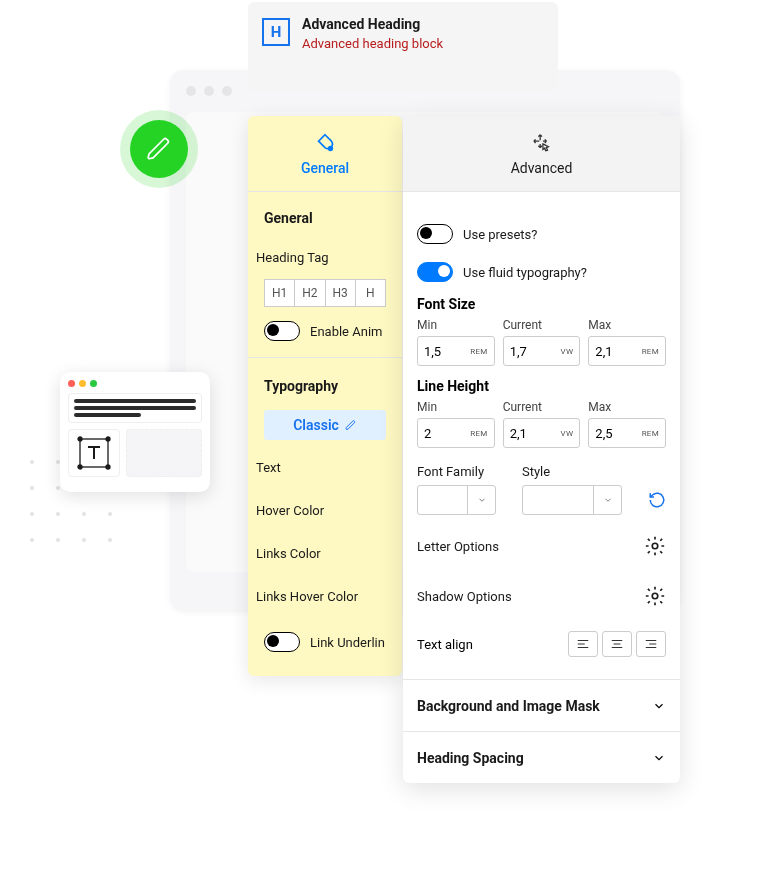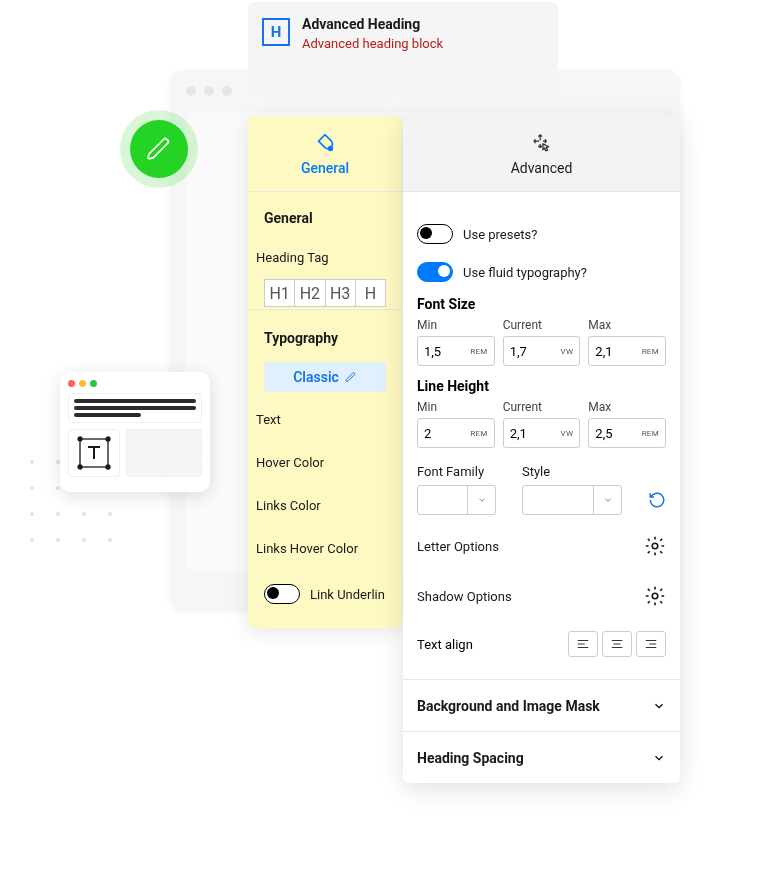--- a/index.html
+++ b/index.html
@@ -29,21 +29,21 @@
 .h-icon{width:28px;height:28px;border:2px solid #1773ed;display:flex;align-items:center;justify-content:center;color:#1773ed;font-weight:700;font-size:15px;margin-top:2px}
 .h-title{font-weight:700;font-size:14px;color:#1a1a1a;margin-bottom:4px}
 .h-sub{font-size:13px;color:#b91c1c}
 
 .panel{position:absolute;left:248px;top:116px;width:154px;background:#fef9c3;border-radius:6px;box-shadow:0 4px 20px rgba(0,0,0,.1);z-index:10;padding-bottom:10px}
 .tab{height:76px;display:flex;flex-direction:column;align-items:center;justify-content:center;gap:6px;color:#007bff;border-bottom:1px solid #e6e6e6}
 .tab span{font-size:14px;font-weight:500}
 .section-title{font-size:14px;font-weight:700;color:#1a1a1a;padding:18px 16px 10px}
 .row-label{font-size:13px;color:#1a1a1a;padding:14px 8px}
 .hbtns{display:flex;gap:0;padding:0 16px}
-.hbtn{border:1px solid #ccc;background:#fff;font-size:16px;color:#555;width:36px;height:28px;display:flex;align-items:center;justify-content:center;margin-left:-1px}
+.hbtn{border:1px solid #ccc;background:#fff;font-size:12px;color:#555;width:36px;height:28px;display:flex;align-items:center;justify-content:center;margin-left:-1px}
 .hbtn:first-child{margin-left:0}
 .toggle-row{display:flex;align-items:center;gap:10px;padding:14px 16px;font-size:13px;color:#1a1a1a}
 .tgl{position:relative;width:36px;height:20px;border:1.5px solid #000;border-radius:20px;background:#fff}
 .tgl::after{content:"";position:absolute;left:2px;top:2px;width:12px;height:12px;border-radius:50%;background:#000}
 .tgl.on{background:#007bff;border-color:#007bff}
 .tgl.on::after{left:auto;right:2px;background:#fff}
 .classic{margin:6px 16px;height:30px;background:#e1f0ff;color:#1773ed;font-size:14px;font-weight:600;display:flex;align-items:center;justify-content:center;gap:6px;border-radius:3px}
 
 .adv{position:absolute;left:403px;top:116px;width:277px;background:#fff;border-radius:6px;box-shadow:0 6px 26px rgba(0,0,0,.12);z-index:20}
 .adv-tab{height:76px;background:#f3f3f3;display:flex;flex-direction:column;align-items:center;justify-content:center;gap:6px;color:#1a1a1a;border-bottom:1px solid #e6e6e6}
@@ -152,20 +152,24 @@
     <span>General</span>
   </div>
   <div class="section-title">General</div>
   <div class="row-label">Heading Tag</div>
   <div class="hbtns">
     <div class="hbtn">H1</div>
     <div class="hbtn">H2</div>
     <div class="hbtn">H3</div>
     <div class="hbtn">H</div>
   </div>
+  <div class="toggle-row">
+    <div class="tgl"></div>
+    <span>Enable Anim</span>
+  </div>
   <div style="height:1px;background:#e6e6e6;margin:2px 0"></div>
   <div class="section-title">Typography</div>
   <div class="classic">
     <span>Classic</span>
     <svg width="12" height="12" viewBox="0 0 24 24" fill="none" stroke="#1773ed" stroke-width="2">
         <path d="M3 21l3-.6L19 7.4a2 2 0 0 0 0-2.8l-.6-.6a2 2 0 0 0-2.8 0L2.6 17.1 2 20z"></path>
       </svg>
   </div>
   <div class="row-label">Text</div>
   <div class="row-label">Hover Color</div>

